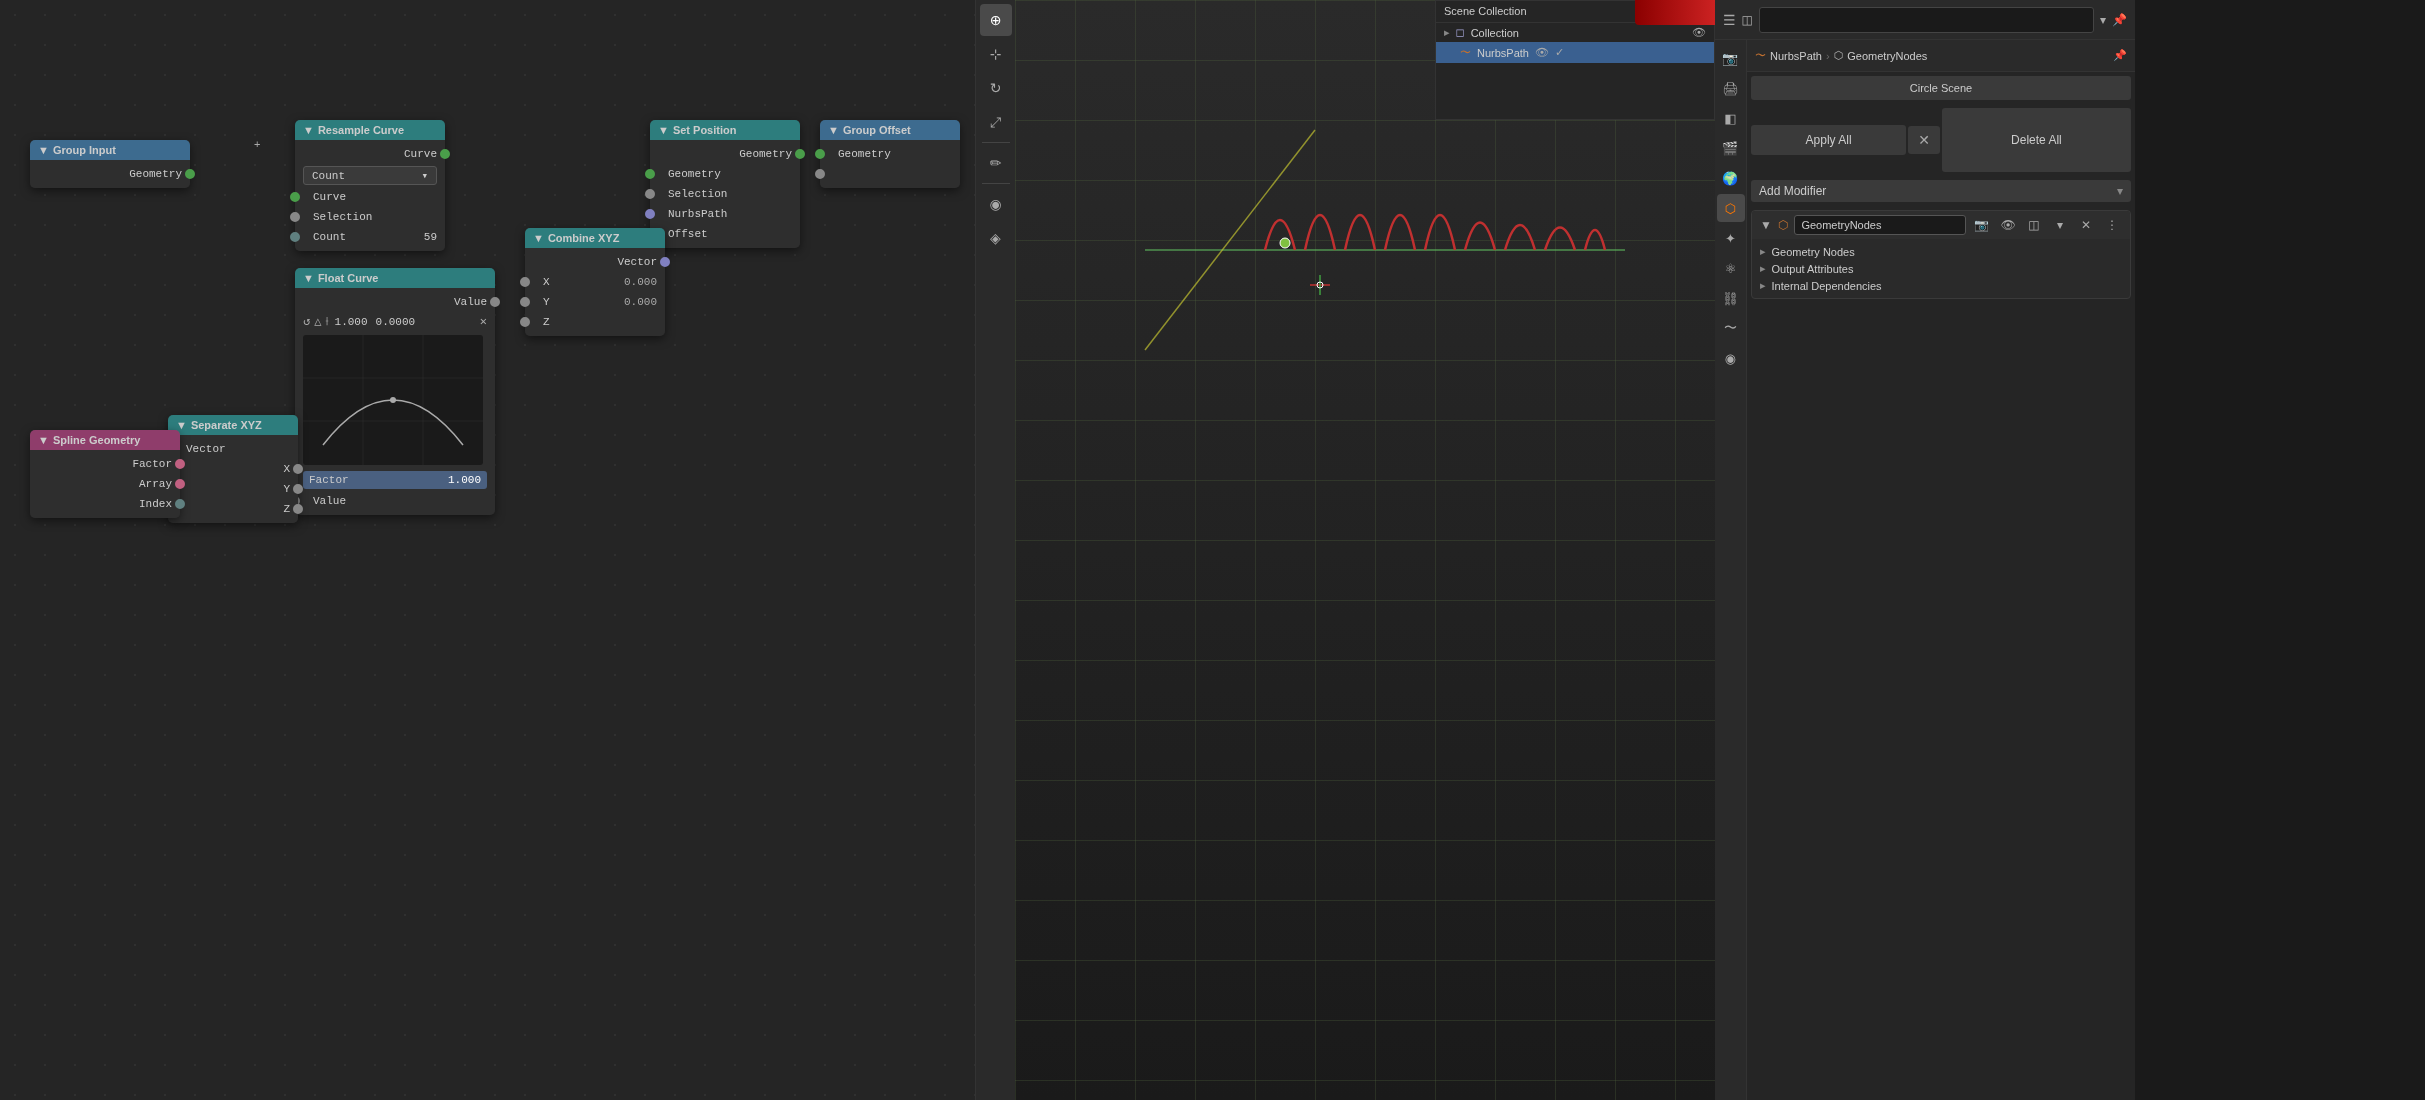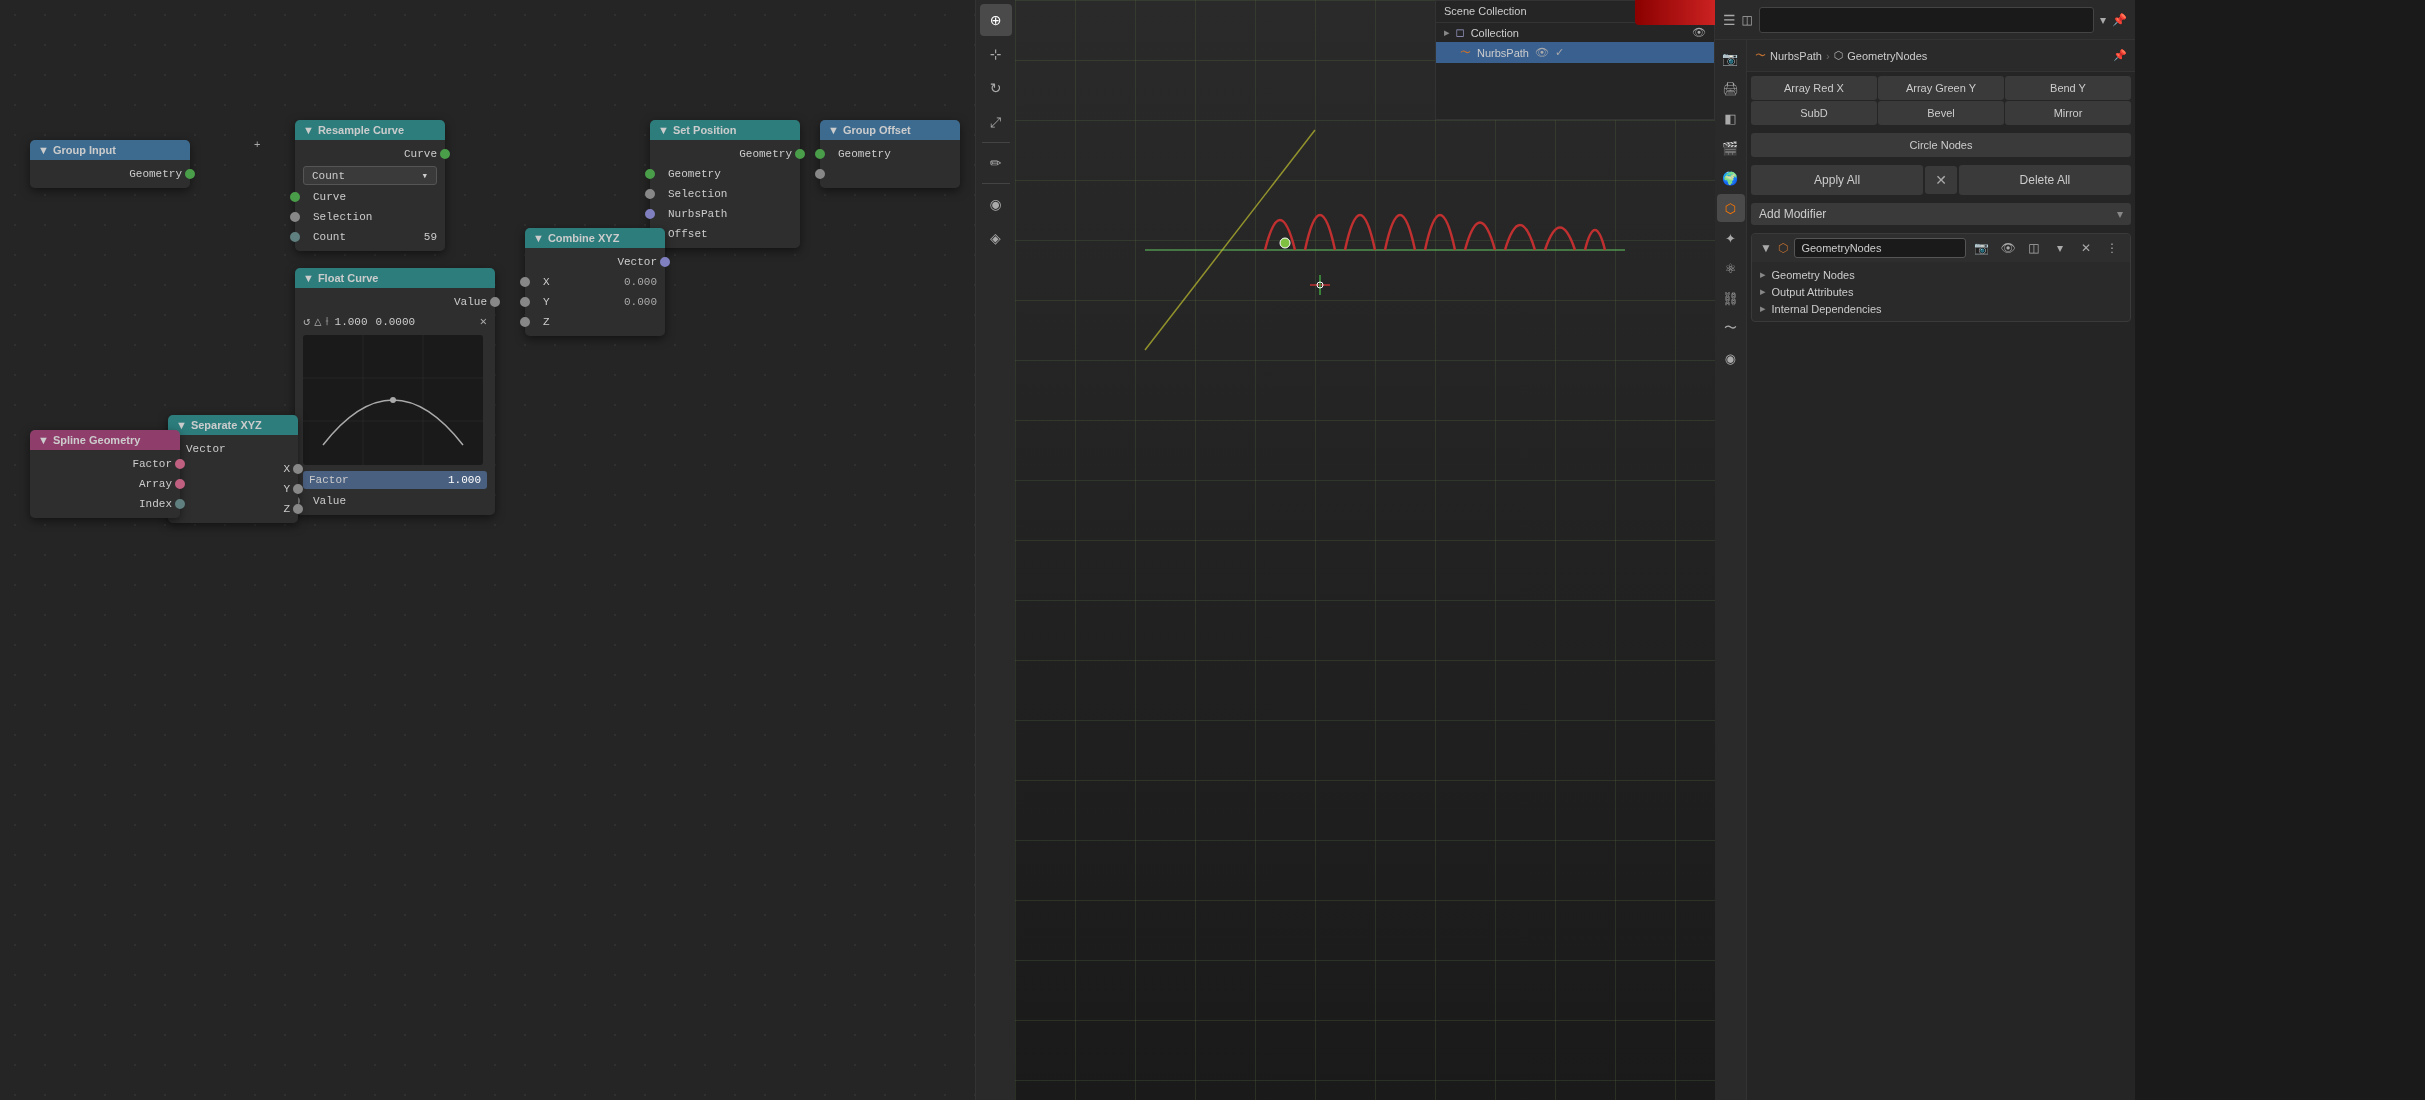--- a/index.html
+++ b/index.html
@@ -377,21 +377,21 @@
       border-radius: 3px;
       cursor: pointer;
     }
 
     .delete-btn {
       flex: 1;
       background: #3a3a3a;
       border: none;
       color: #ccc;
       font-size: 12px;
-      padding: 8px;
+      padding: 25px;
       border-radius: 3px;
       cursor: pointer;
       text-align: center;
     }
 
     .add-modifier-row {
       padding: 4px;
     }
 
     .modifier-entry {
@@ -875,30 +875,22 @@
 
       <div class="props-breadcrumb">
         <span style="color:#c07030;">〜</span>
         <span style="cursor:pointer; color:#ccc;">NurbsPath</span>
         <span class="breadcrumb-sep">›</span>
         <span style="color:#aaa;">⬡</span>
         <span style="cursor:pointer; color:#ccc;">GeometryNodes</span>
         <span style="margin-left:auto; color:#aaa; cursor:pointer;">📌</span>
       </div>
 
-      <div class="modifier-buttons">
-        <button class="mod-btn">Array Red X</button>
-        <button class="mod-btn">Array Green Y</button>
-        <button class="mod-btn">Bend Y</button>
-        <button class="mod-btn">SubD</button>
-        <button class="mod-btn">Bevel</button>
-        <button class="mod-btn">Mirror</button>
-      </div>
-
-      <button class="circle-array-btn">Circle Nodes</button>
+
+      <button class="circle-array-btn">Circle Scene</button>
 
       <div class="apply-delete-row">
         <button class="apply-btn">Apply All</button>
         <button class="x-btn">✕</button>
         <button class="delete-btn">Delete All</button>
       </div>
 
       <div class="add-modifier-row">
         <div style="display:flex; align-items:center; background:#3a3a3a; border-radius:3px; padding:4px 8px; cursor:pointer;">
           <span>Add Modifier</span>

